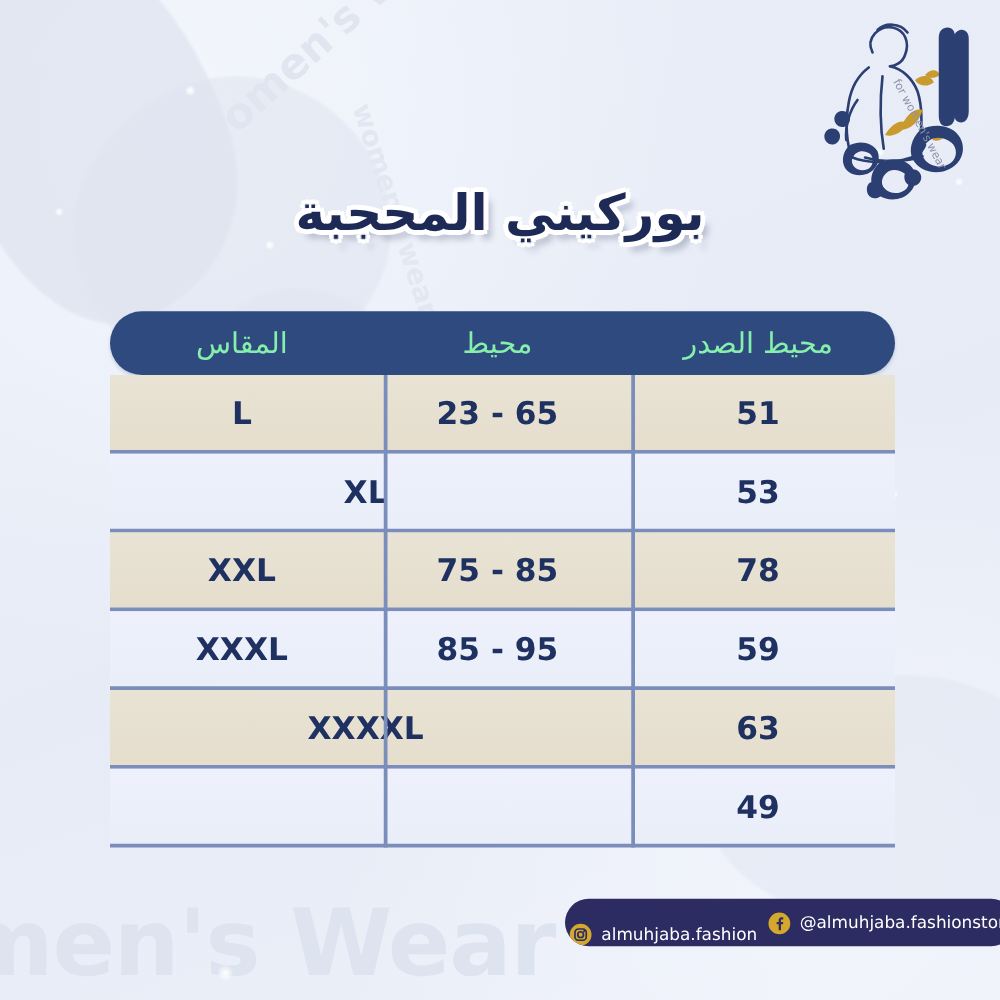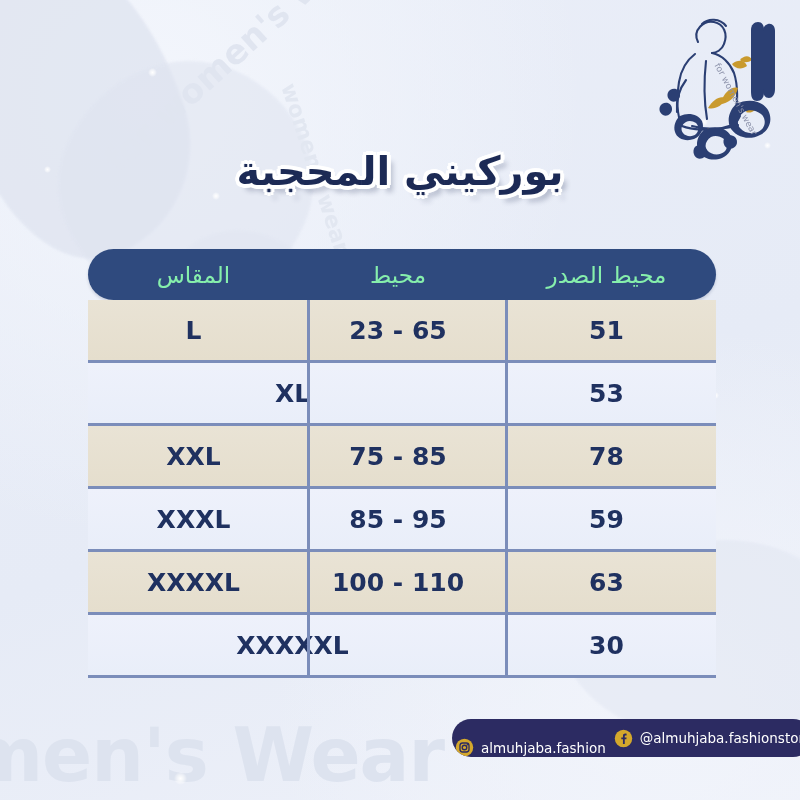--- a/index.html
+++ b/index.html
@@ -335,27 +335,25 @@
     </div>
 
     <div class="trow blue">
       <div class="td col-chest">59</div>
       <div class="td col-weight">95 - 85</div>
       <div class="td col-size">XXXL</div>
     </div>
 
     <div class="trow beige">
       <div class="td col-chest">63</div>
-      <div class="td col-weight">110 - 100</div>
       <div class="td col-size">XXXXL</div>
     </div>
 
     <div class="trow blue">
-      <div class="td col-chest">30</div>
-      <div class="td col-size">XXXXXL</div>
+      <div class="td col-chest">49</div>
     </div>
 
     <div class="vdiv v1"></div>
     <div class="vdiv v2"></div>
   </div>
 </div>
 
 <div id="social-pill">
 
   <div class="soc-group">

